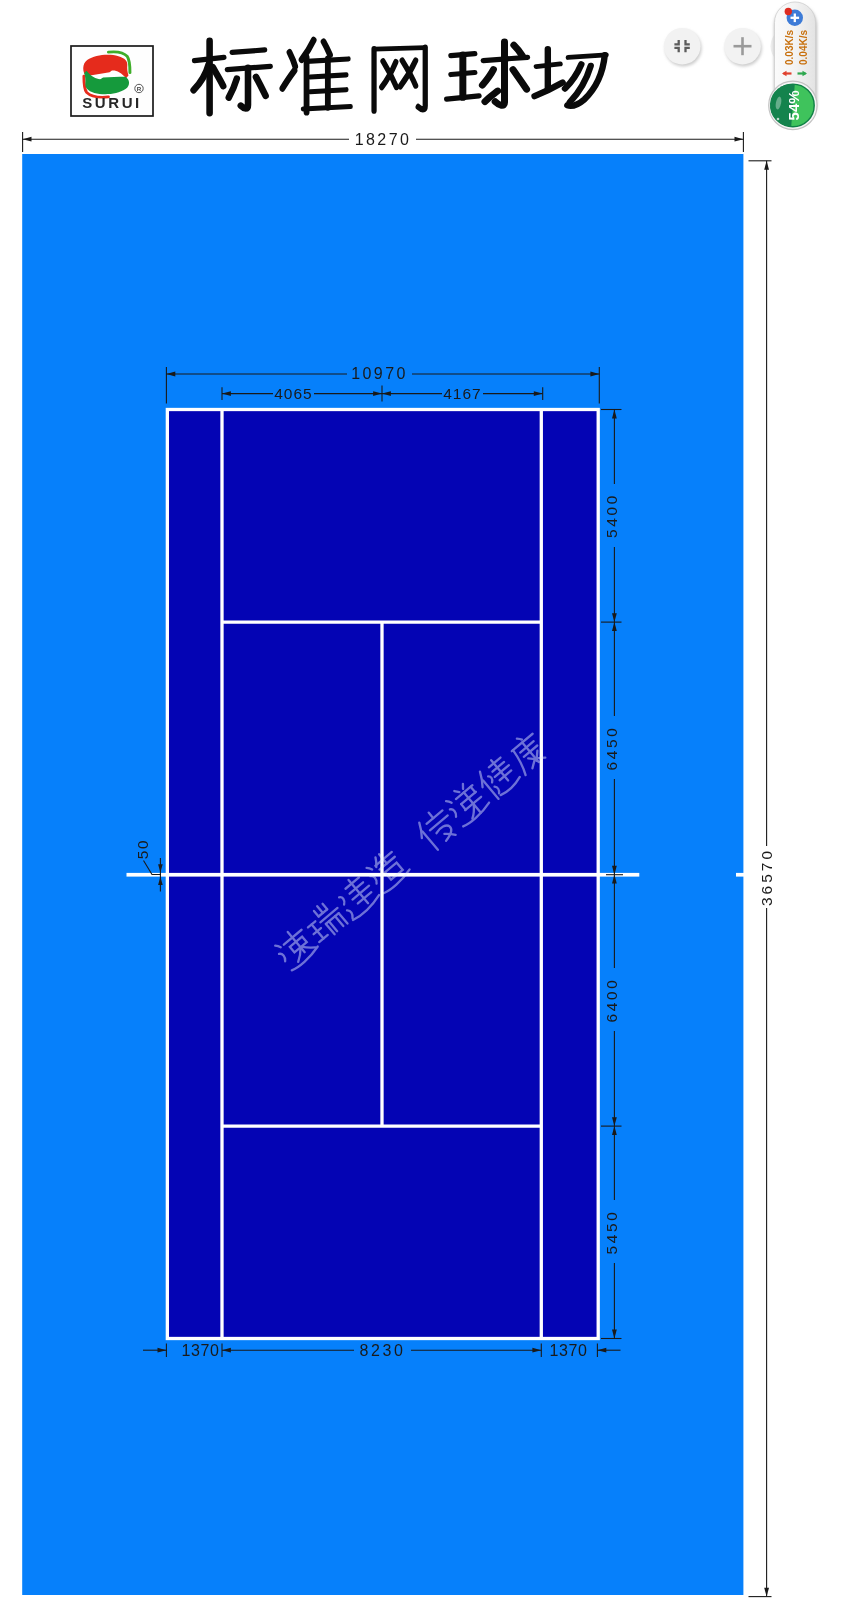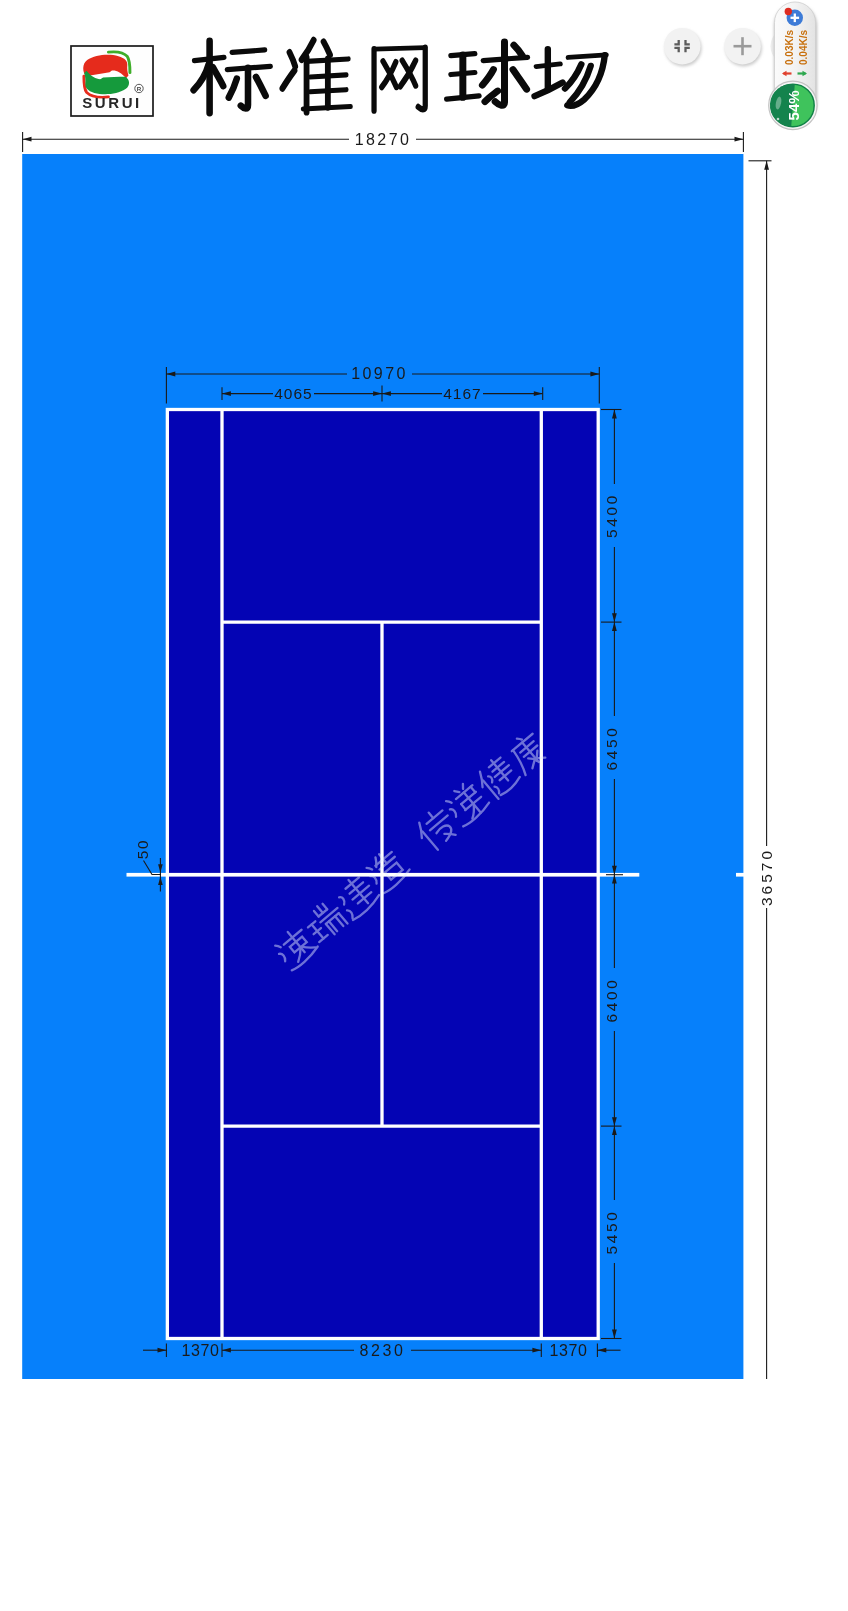--- a/index.html
+++ b/index.html
@@ -1,16 +1,16 @@
 <!DOCTYPE html>
 <html><head>
 <meta charset="utf-8">
 <style>
   html,body{margin:0;padding:0;background:#ffffff;}
-  #page{position:relative;width:848px;height:1379px;background:#ffffff;overflow:hidden;}
+  #page{position:relative;width:848px;height:1611px;background:#ffffff;overflow:hidden;}
   text{font-family:"Liberation Sans",sans-serif;}
 </style>
 </head>
 <body>
 <div id="page">
 <svg width="848" height="1611" viewBox="0 0 848 1611" xmlns="http://www.w3.org/2000/svg">
 
 <rect x="0" y="0" width="848" height="1611" fill="#ffffff"></rect>
 
 <g id="header">

